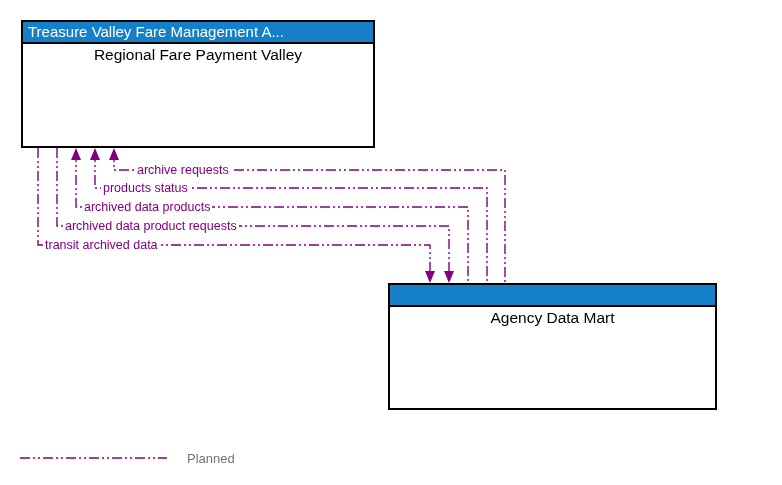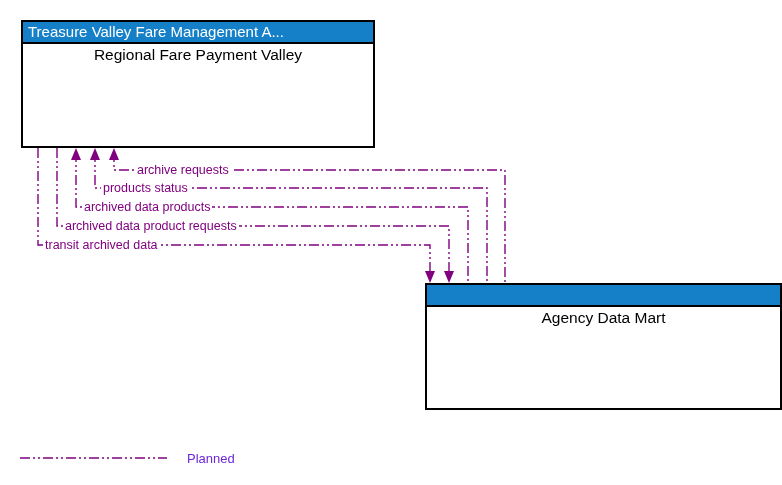--- a/index.html
+++ b/index.html
@@ -48,21 +48,21 @@
     position: absolute;
     color: #800080;
     background: #ffffff;
     font-size: 12.5px;
     line-height: 14px;
     padding: 0 2px;
     white-space: nowrap;
   }
   .legend-label {
     position: absolute;
-    color: #6d28d9;
+    color: #737373;
     font-size: 13px;
     line-height: 15px;
     white-space: nowrap;
   }
 </style>
 </head>
 <body>
 
 <div class="stage">
 
@@ -82,21 +82,21 @@
       <polygon points="449,283 444,271 454,271"></polygon>
       <polygon points="430,283 425,271 435,271"></polygon>
     </g>
   </svg>
 
   <div class="sys-box" style="left:21px; top:20px; width:354px; height:128px;">
     <div class="titlebar">Treasure Valley Fare Management A...</div>
     <div class="boxname">Regional Fare Payment Valley</div>
   </div>
 
-  <div class="sys-box" style="left:425px; top:283px; width:357px; height:127px;">
+  <div class="sys-box" style="left:388px; top:283px; width:329px; height:127px;">
     <div class="titlebar"></div>
     <div class="boxname">Agency Data Mart</div>
   </div>
 
   <div class="flow-label" style="left:135px; top:163px;">archive requests</div>
   <div class="flow-label" style="left:101px; top:181px;">products status</div>
   <div class="flow-label" style="left:63px; top:219px;">archived data product requests</div>
   <div class="flow-label" style="left:82px; top:200px;">archived data products</div>
   <div class="flow-label" style="left:43px; top:238px;">transit archived data</div>
 

